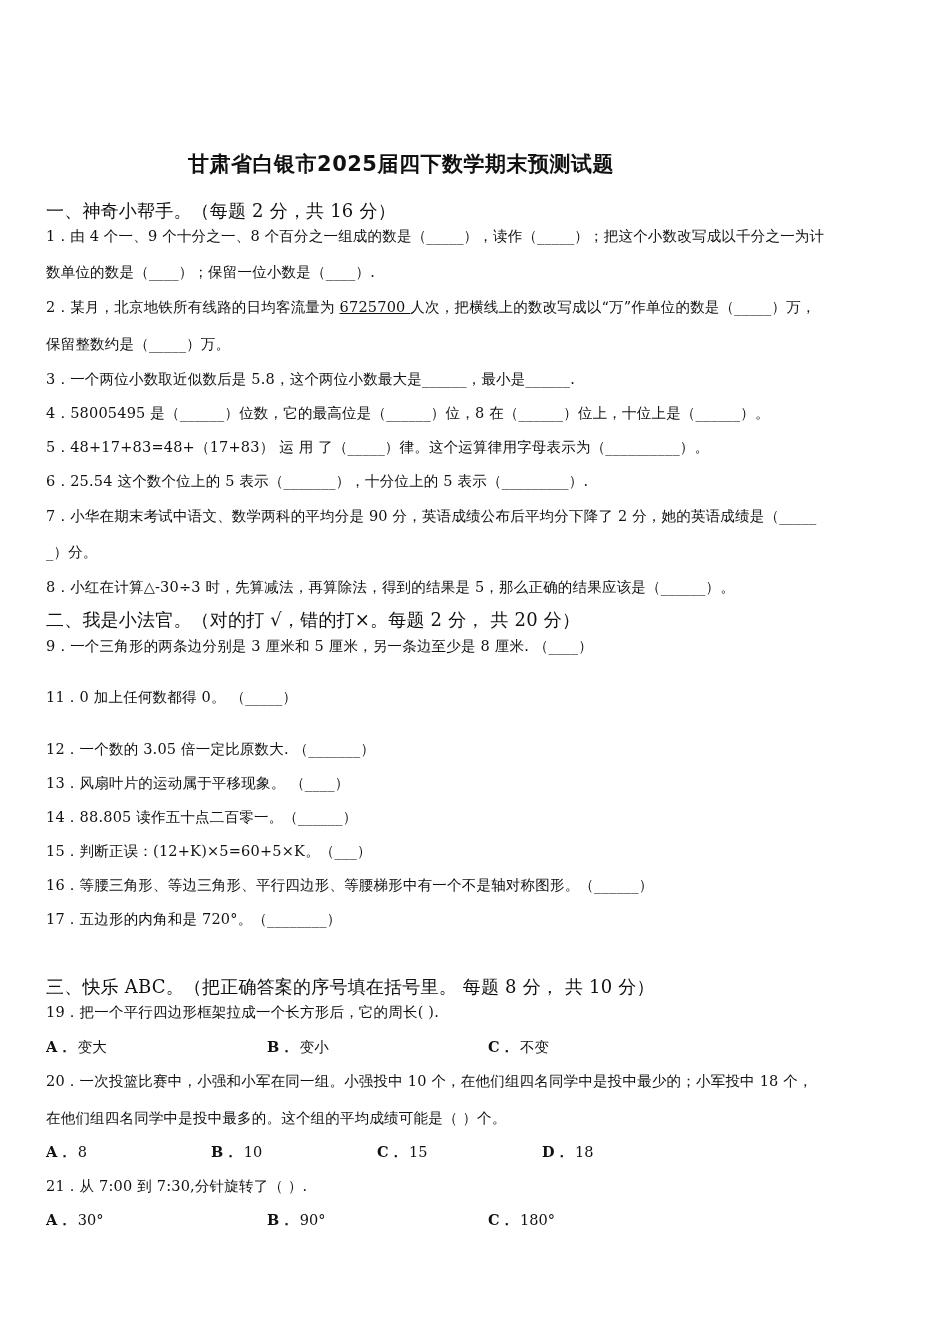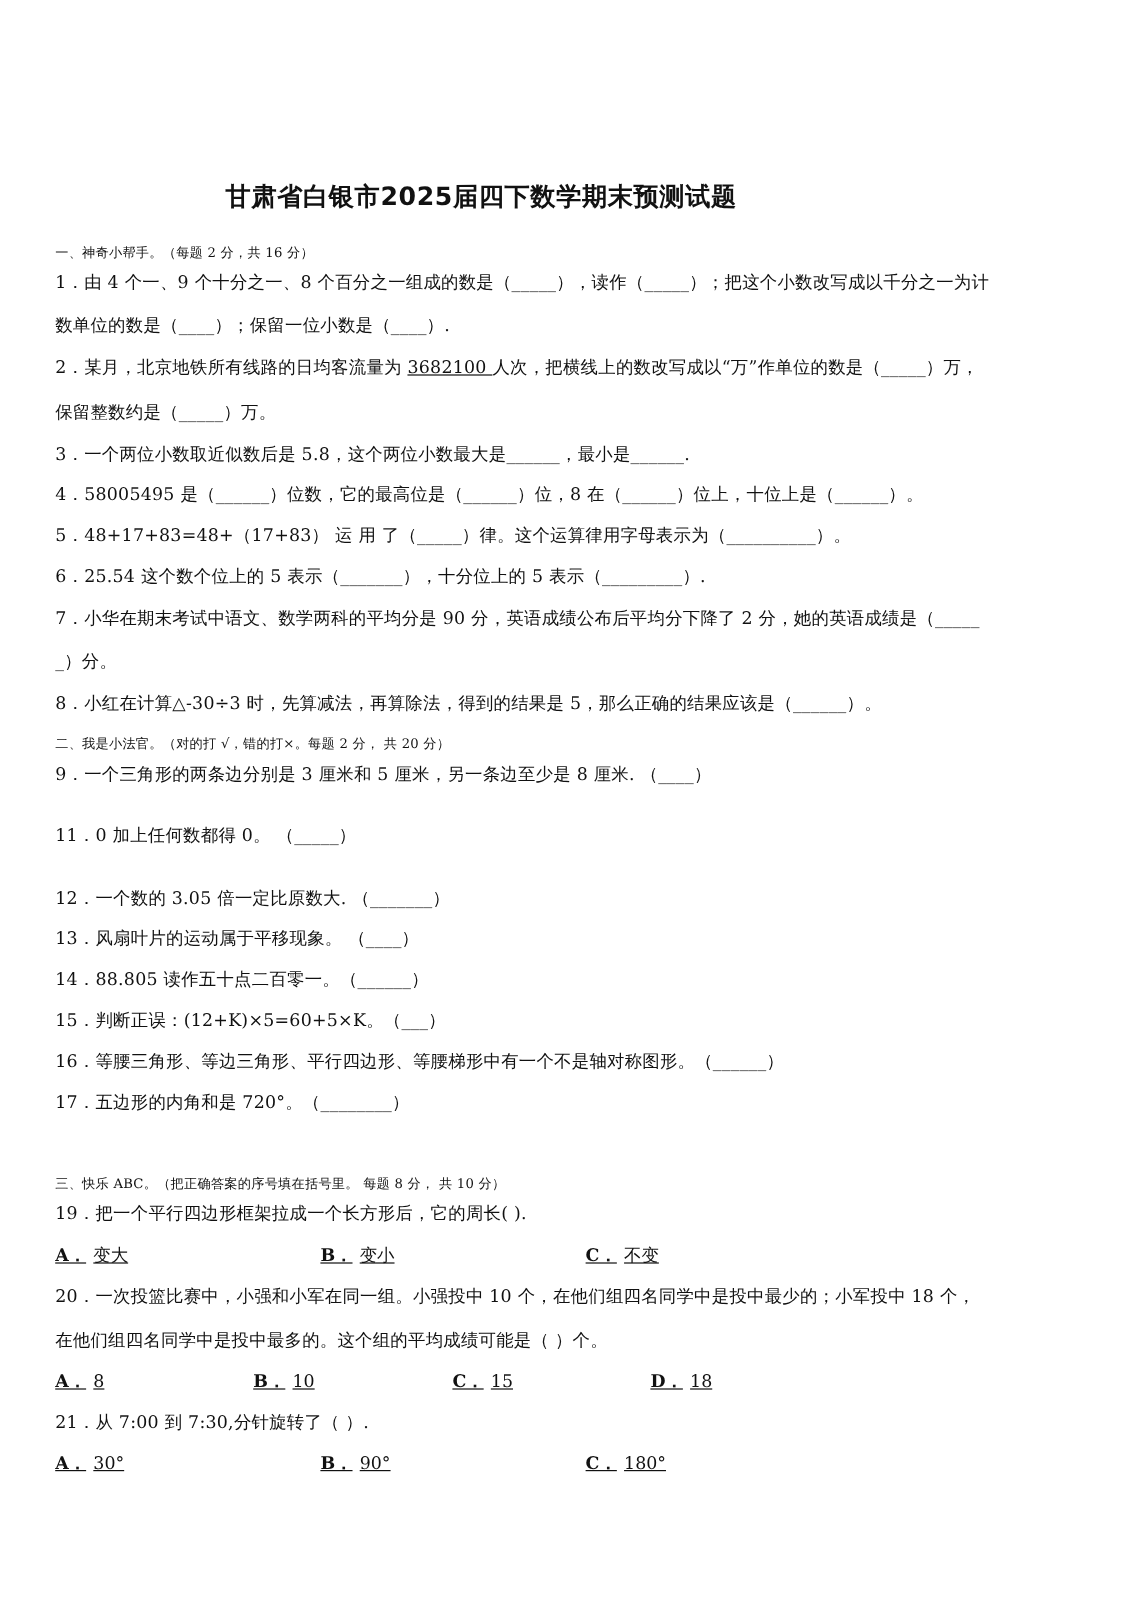--- a/index.html
+++ b/index.html
@@ -11,40 +11,40 @@
   .page { position: absolute; left: 0; top: 0; width: 950px; height: 1344px; background: #fff; }
   .title {
     position: absolute; left: 0; top: 110px; width: 802px; text-align: center;
     font-family: "DejaVu Sans", "Liberation Sans", sans-serif;
     font-weight: bold; font-size: 21px; letter-spacing: 0.5px; color: #111; margin-top: 40px;
   }
   .line {
     position: absolute; left: 46px; white-space: nowrap;
     font-size: 14.5px; line-height: 20px; letter-spacing: 0.2px;
   }
-  .section { font-size: 11px; }
+  .section { font-size: 18px; }
   .u { text-decoration: underline; }
   .opts { position: absolute; left: 46px; width: 860px; font-size: 14.5px; line-height: 20px; white-space: nowrap; }
-  .opt { position: absolute; top: 0; text-decoration: underline; }
+  .opt { position: absolute; top: 0; }
   .opt-label { font-weight: bold; margin-right: 6px; }
 </style>
 </head>
 <body>
 
 <div class="page">
 
   <div class="title">甘肃省白银市2025届四下数学期末预测试题</div>
 
   <div class="line section" style="top:201px">一、神奇小帮手。（每题 2 分，共 16 分）</div>
 
   <div class="line" style="top:226px">1．由 4 个一、9 个十分之一、8 个百分之一组成的数是（_____），读作（_____）；把这个小数改写成以千分之一为计</div>
   <div class="line" style="top:262px">数单位的数是（____）；保留一位小数是（____）.</div>
 
   <div class="line" style="top:297px">
-    <span>2．某月，北京地铁所有线路的日均客流量为 </span><span class="u">3682100 </span><span>人次，把横线上的数改写成以“万”作单位的数是（_____）万，</span>
+    <span>2．某月，北京地铁所有线路的日均客流量为 </span><span class="u">6725700 </span><span>人次，把横线上的数改写成以“万”作单位的数是（_____）万，</span>
   </div>
   <div class="line" style="top:334px">保留整数约是（_____）万。</div>
 
   <div class="line" style="top:369px">3．一个两位小数取近似数后是 5.8，这个两位小数最大是______，最小是______.</div>
   <div class="line" style="top:403px">4．58005495 是（______）位数，它的最高位是（______）位，8 在（______）位上，十位上是（______）。</div>
   <div class="line" style="top:437px">5．48+17+83=48+（17+83） 运 用 了（_____）律。这个运算律用字母表示为（__________）。</div>
   <div class="line" style="top:471px">6．25.54 这个数个位上的 5 表示（_______），十分位上的  5 表示（_________）.</div>
   <div class="line" style="top:506px">7．小华在期末考试中语文、数学两科的平均分是 90 分，英语成绩公布后平均分下降了 2 分，她的英语成绩是（_____</div>
   <div class="line" style="top:542px">_）分。</div>
   <div class="line" style="top:577px">8．小红在计算△-30÷3 时，先算减法，再算除法，得到的结果是 5，那么正确的结果应该是（______）。</div>

